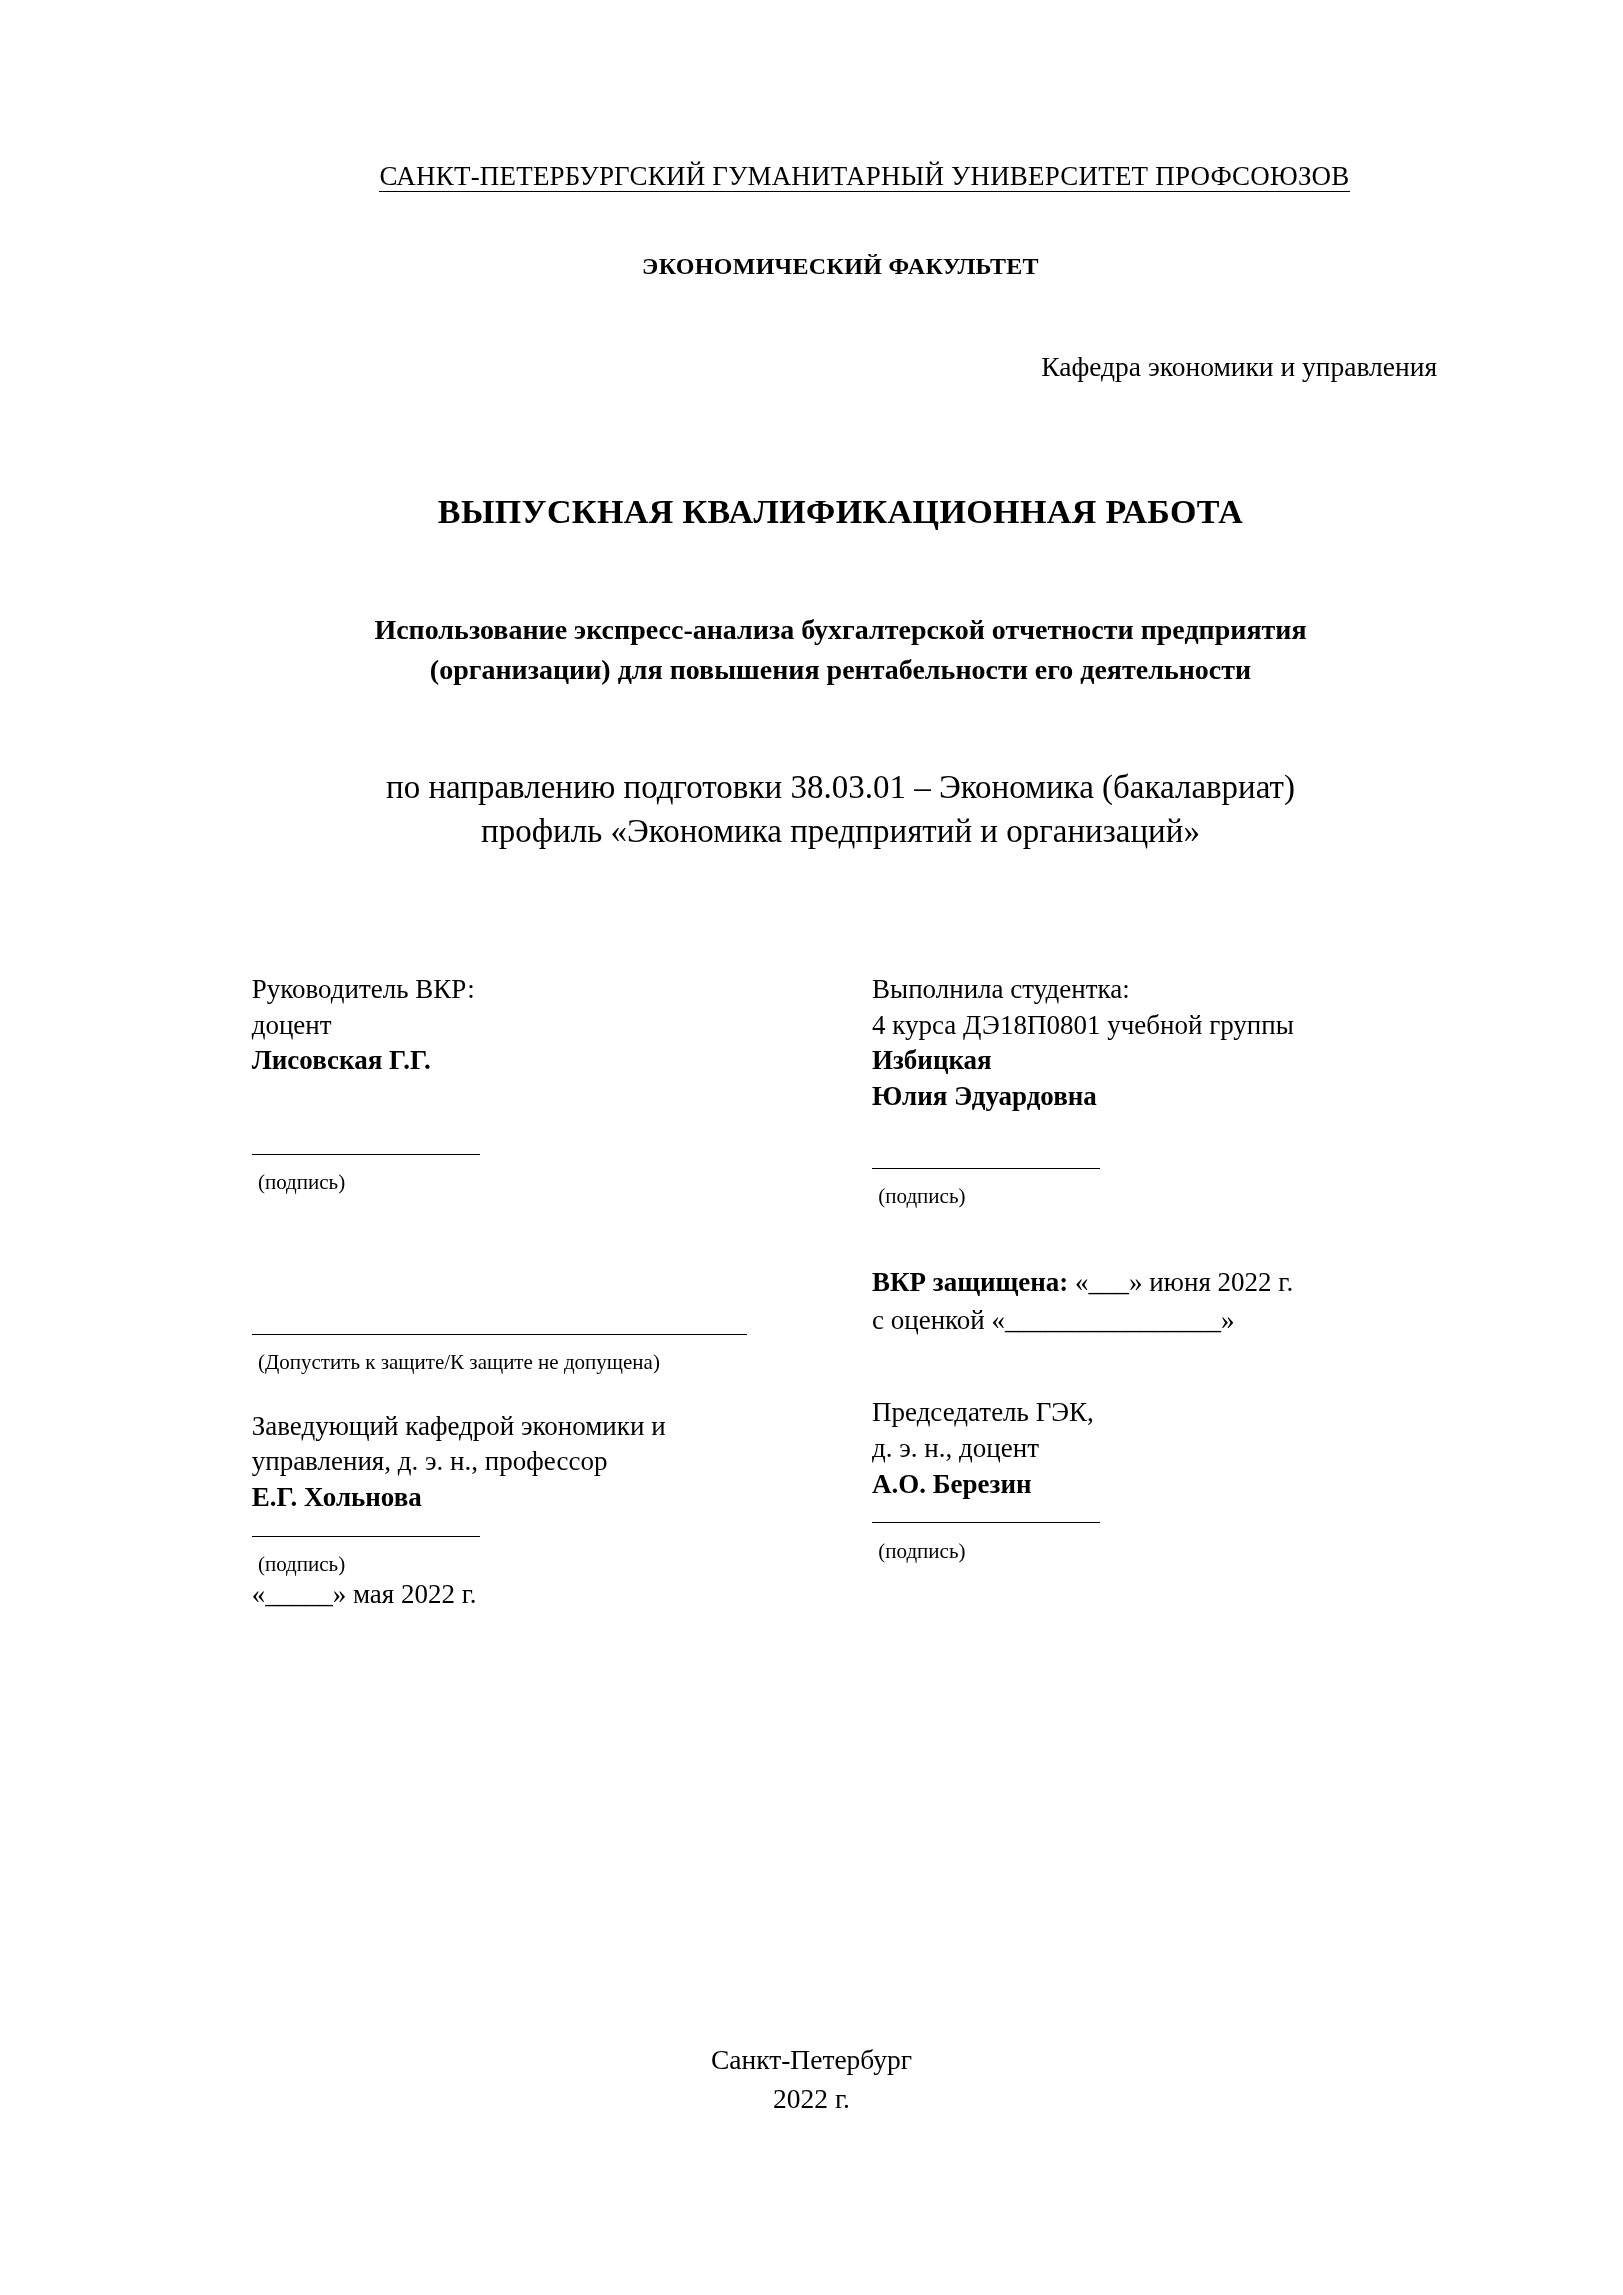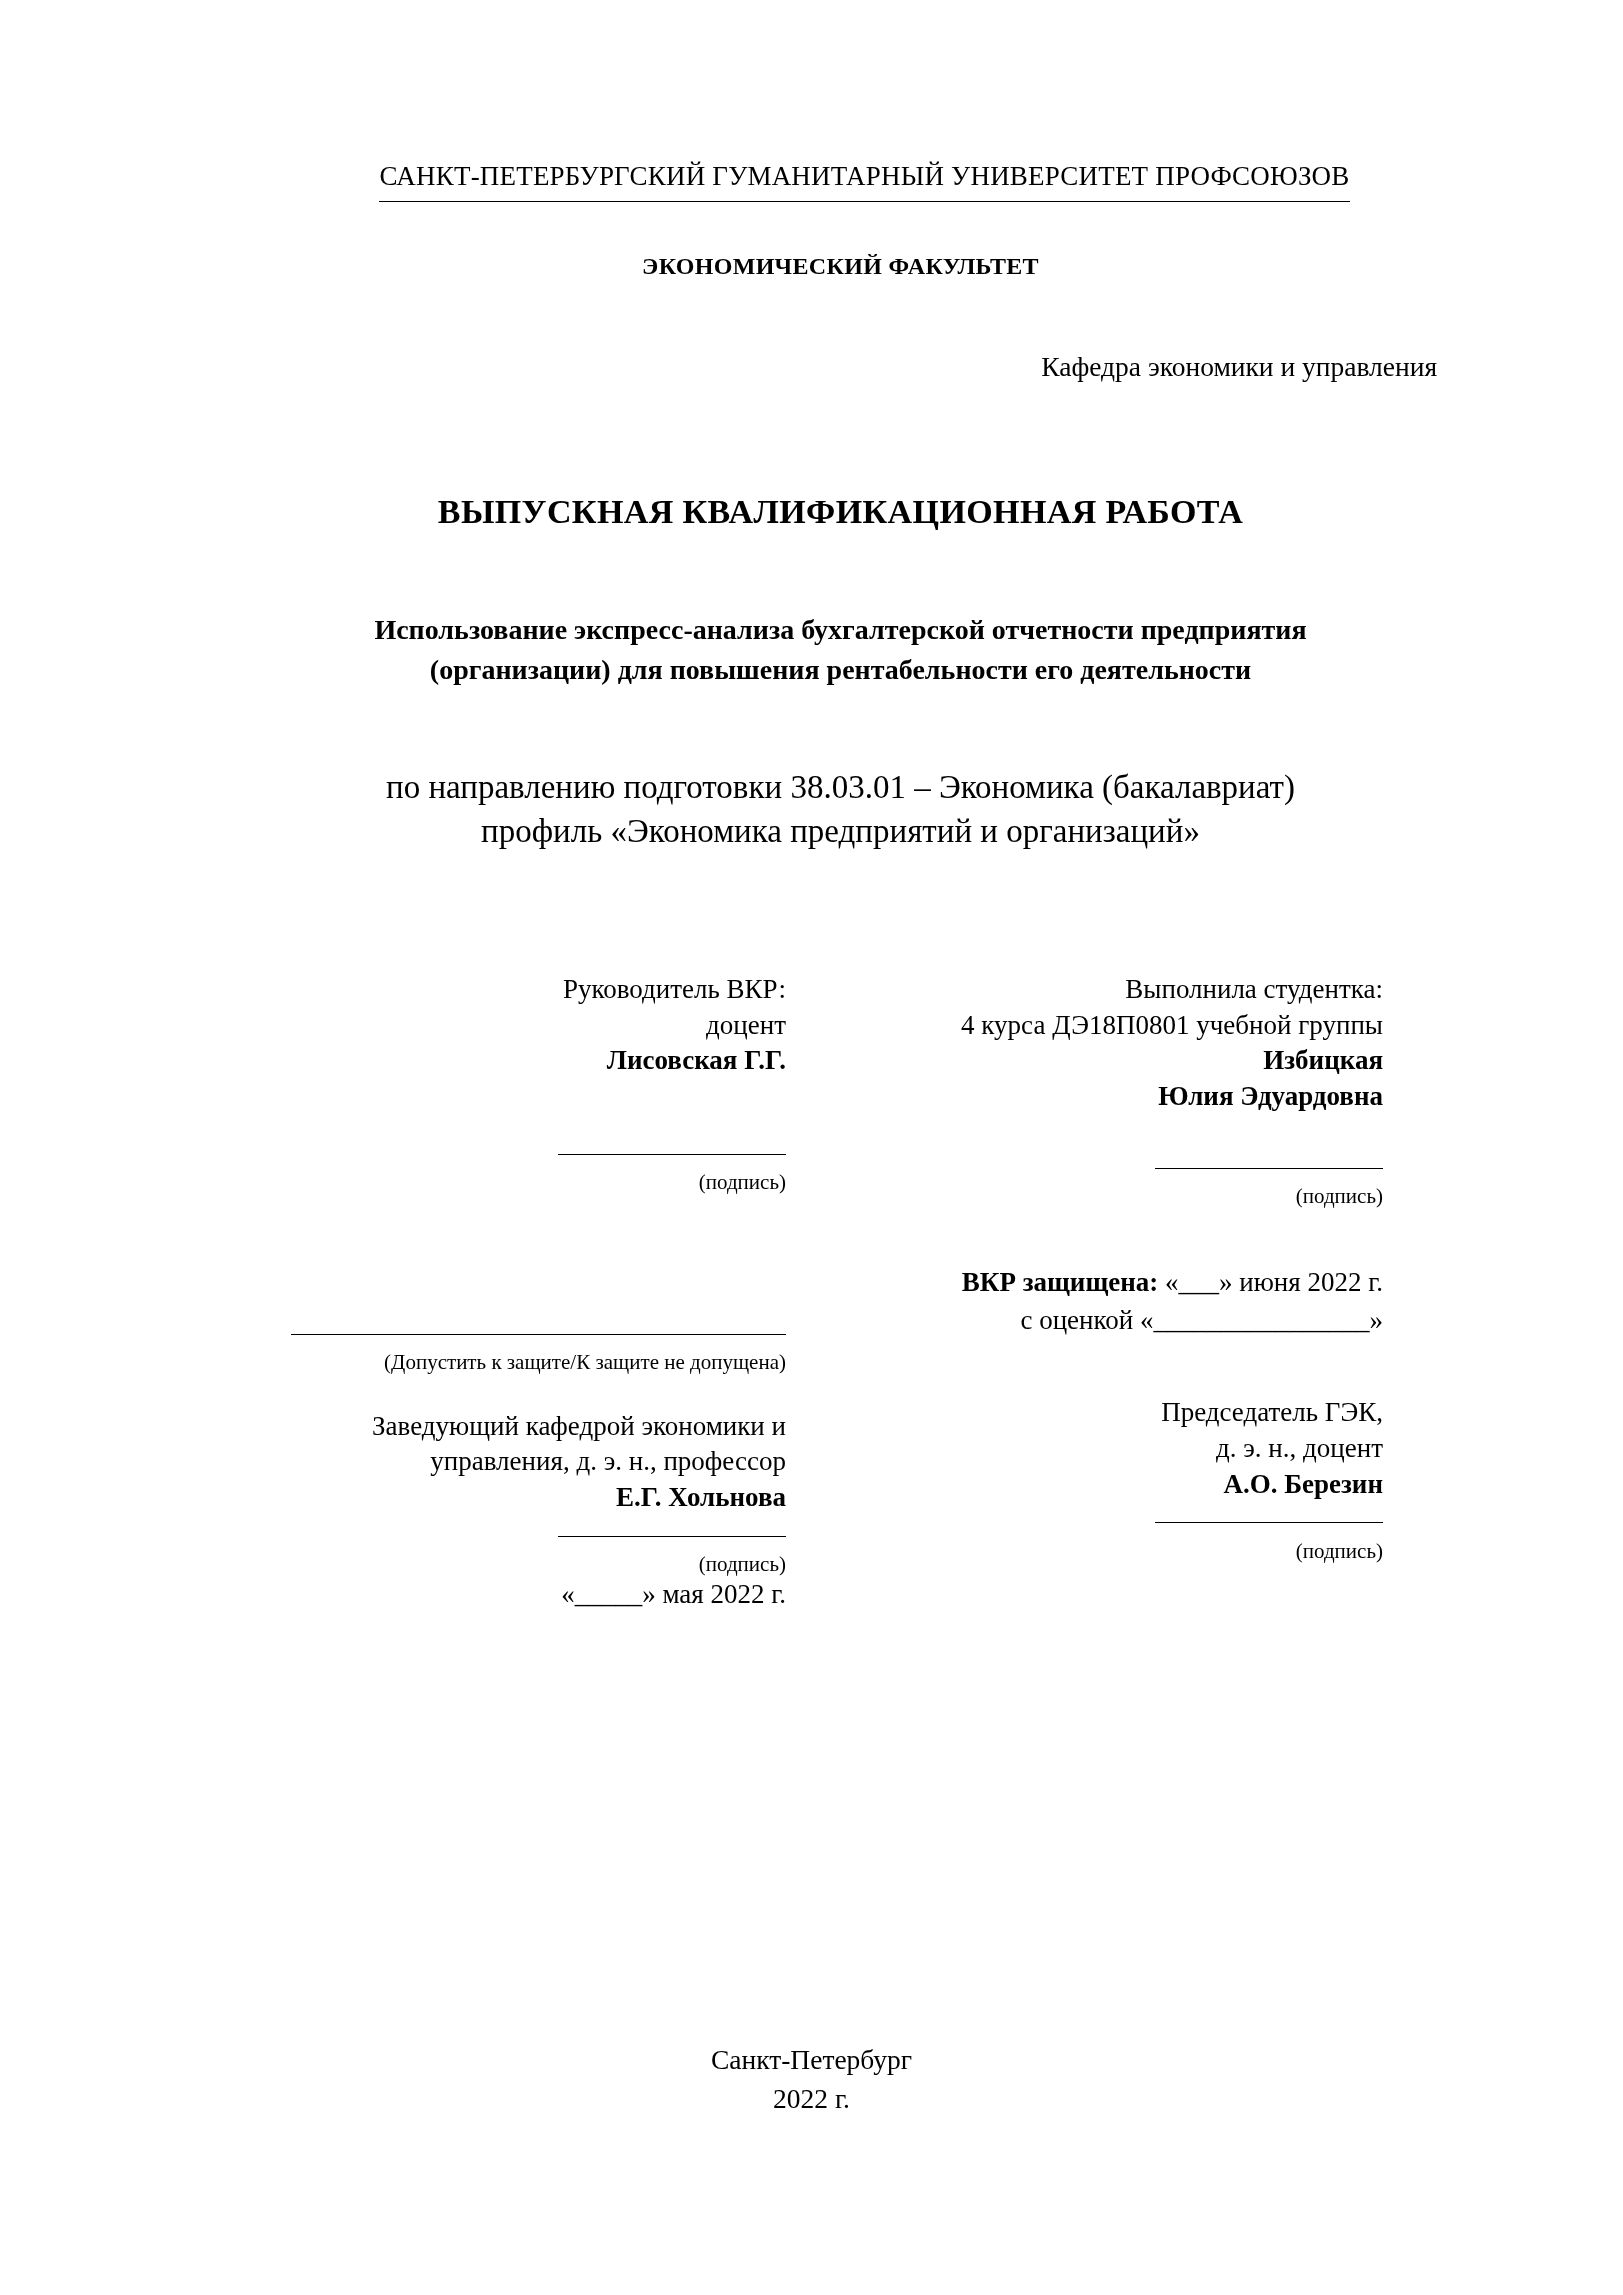--- a/index.html
+++ b/index.html
@@ -30,21 +30,21 @@
 
   
   .university {
     margin-top: 161px;
     text-align: center;
     font-size: 27px;
     letter-spacing: 0.2px;
   }
   .university span {
     border-bottom: 1.6px solid #000;
-    padding-bottom: 10px;
+    padding-bottom: 0;
     margin-left: 48px;
   }
   .faculty {
     margin-top: 61px;
     text-align: center;
     font-weight: bold;
     font-size: 24px;
     letter-spacing: 0.3px;
   }
   .chair {
@@ -77,21 +77,20 @@
     line-height: 1.35;
   }
 
   
   .sig-area {
     margin-top: 118px;
     display: flex;
     justify-content: flex-start;
     font-size: 27px;
     line-height: 1.33;
-    text-align: right;
   }
   .col-left {
     width: 550px;
     padding-left: 15.7px;
     box-sizing: border-box;
   }
   .col-right {
     width: 597px;
     padding-left: 86px;
     box-sizing: border-box;

